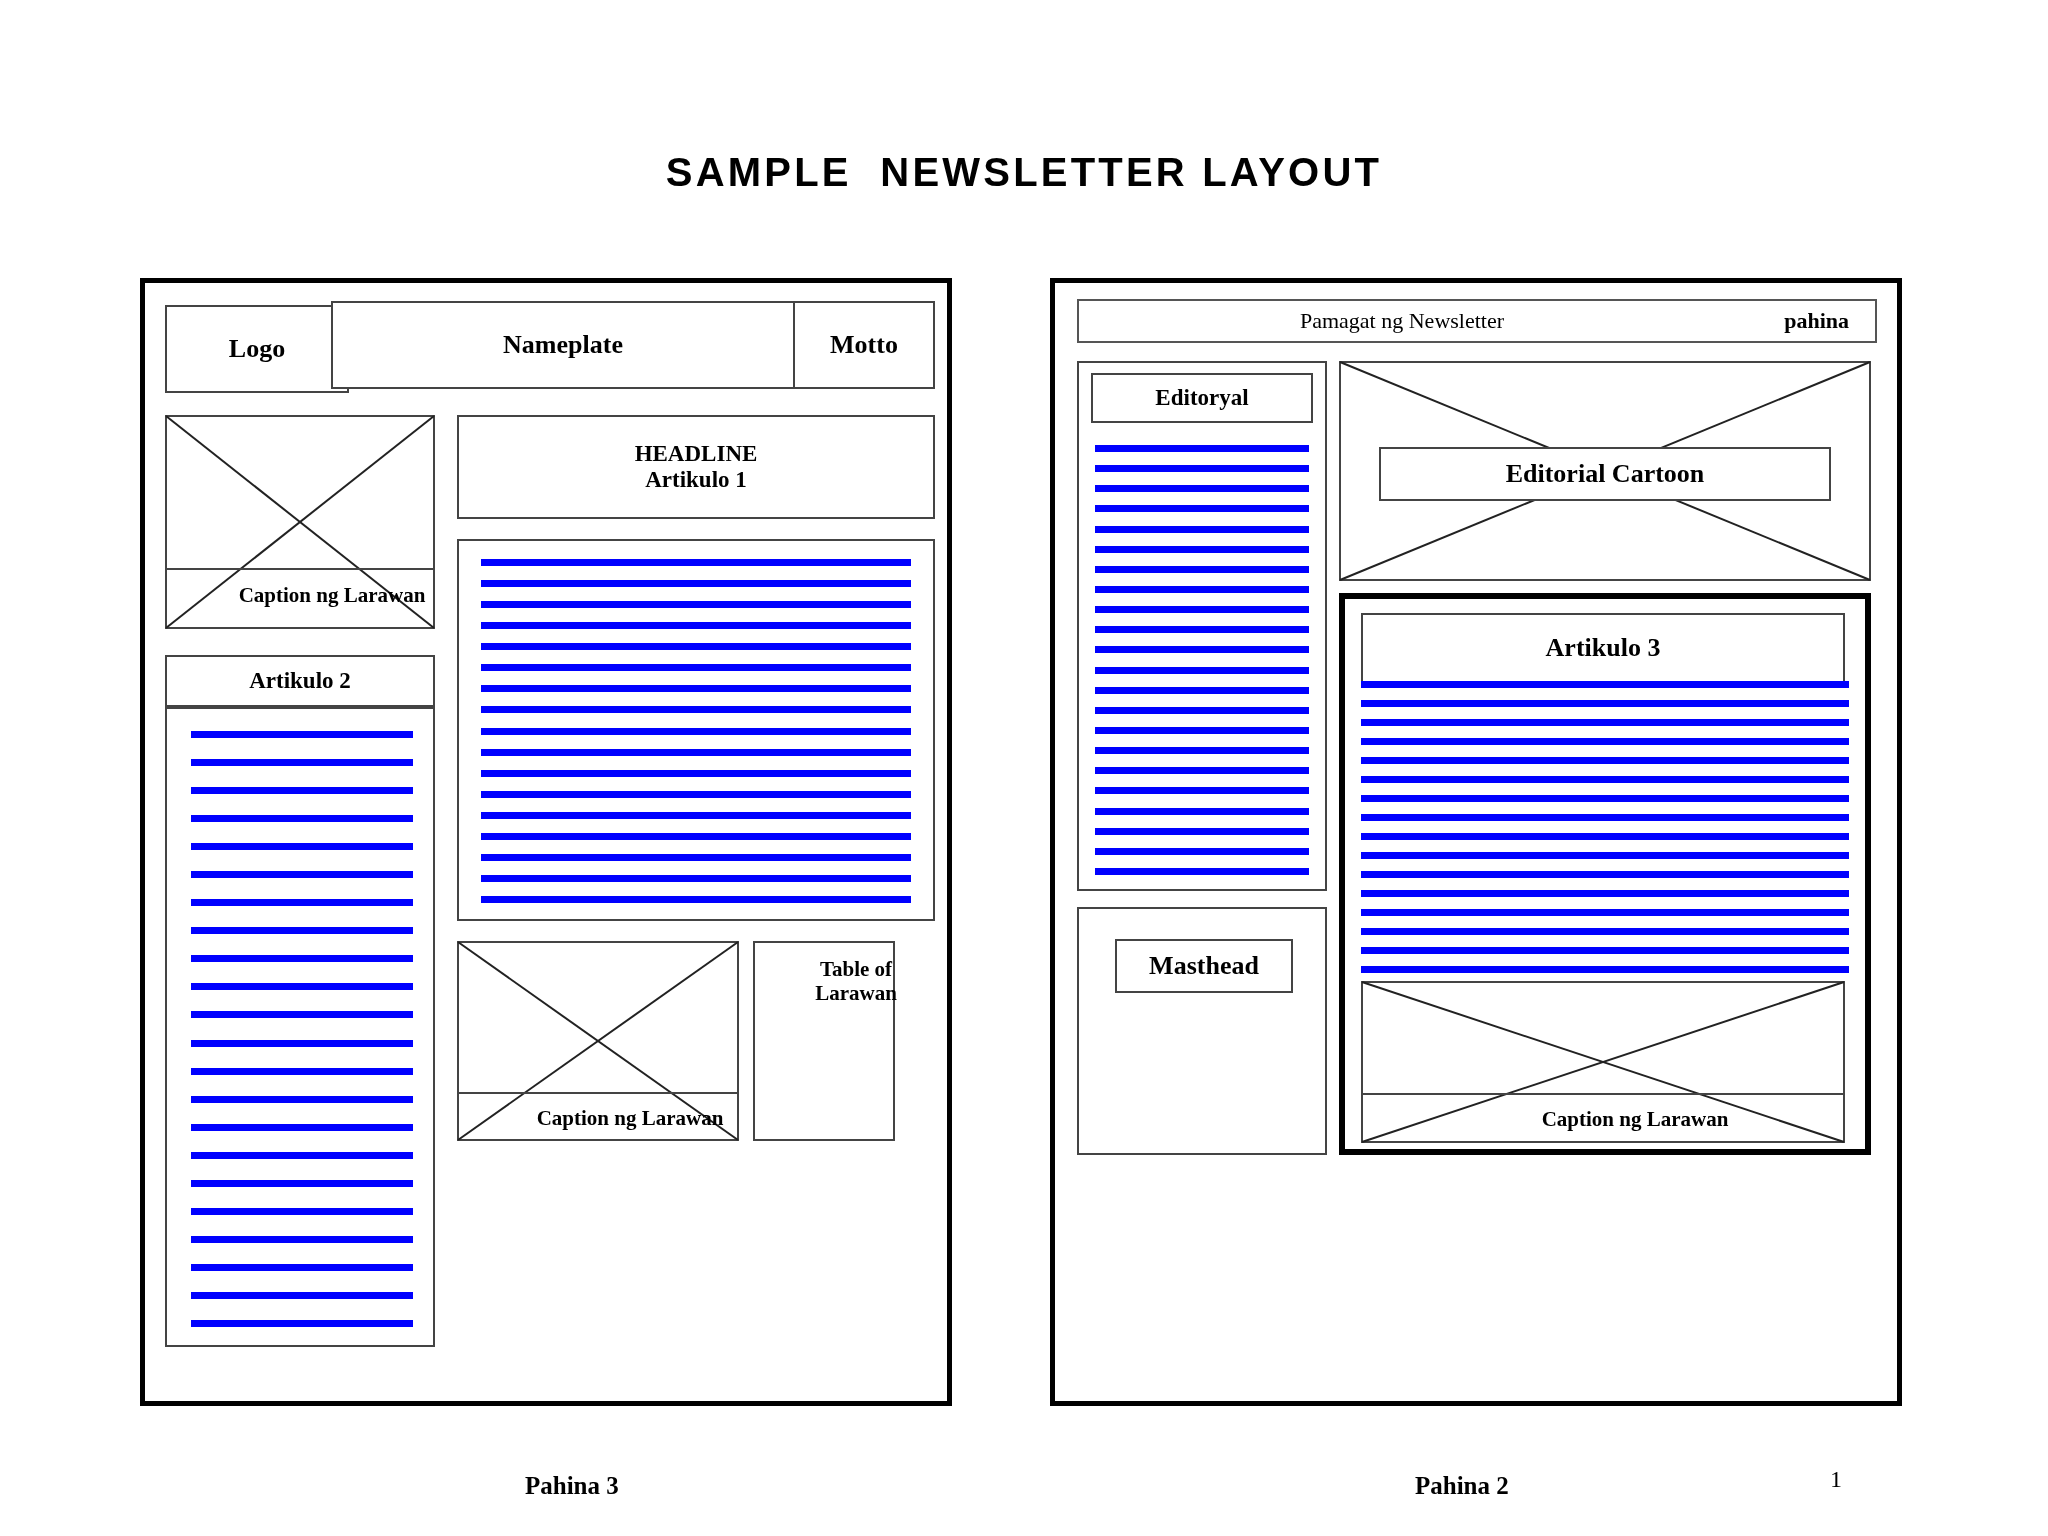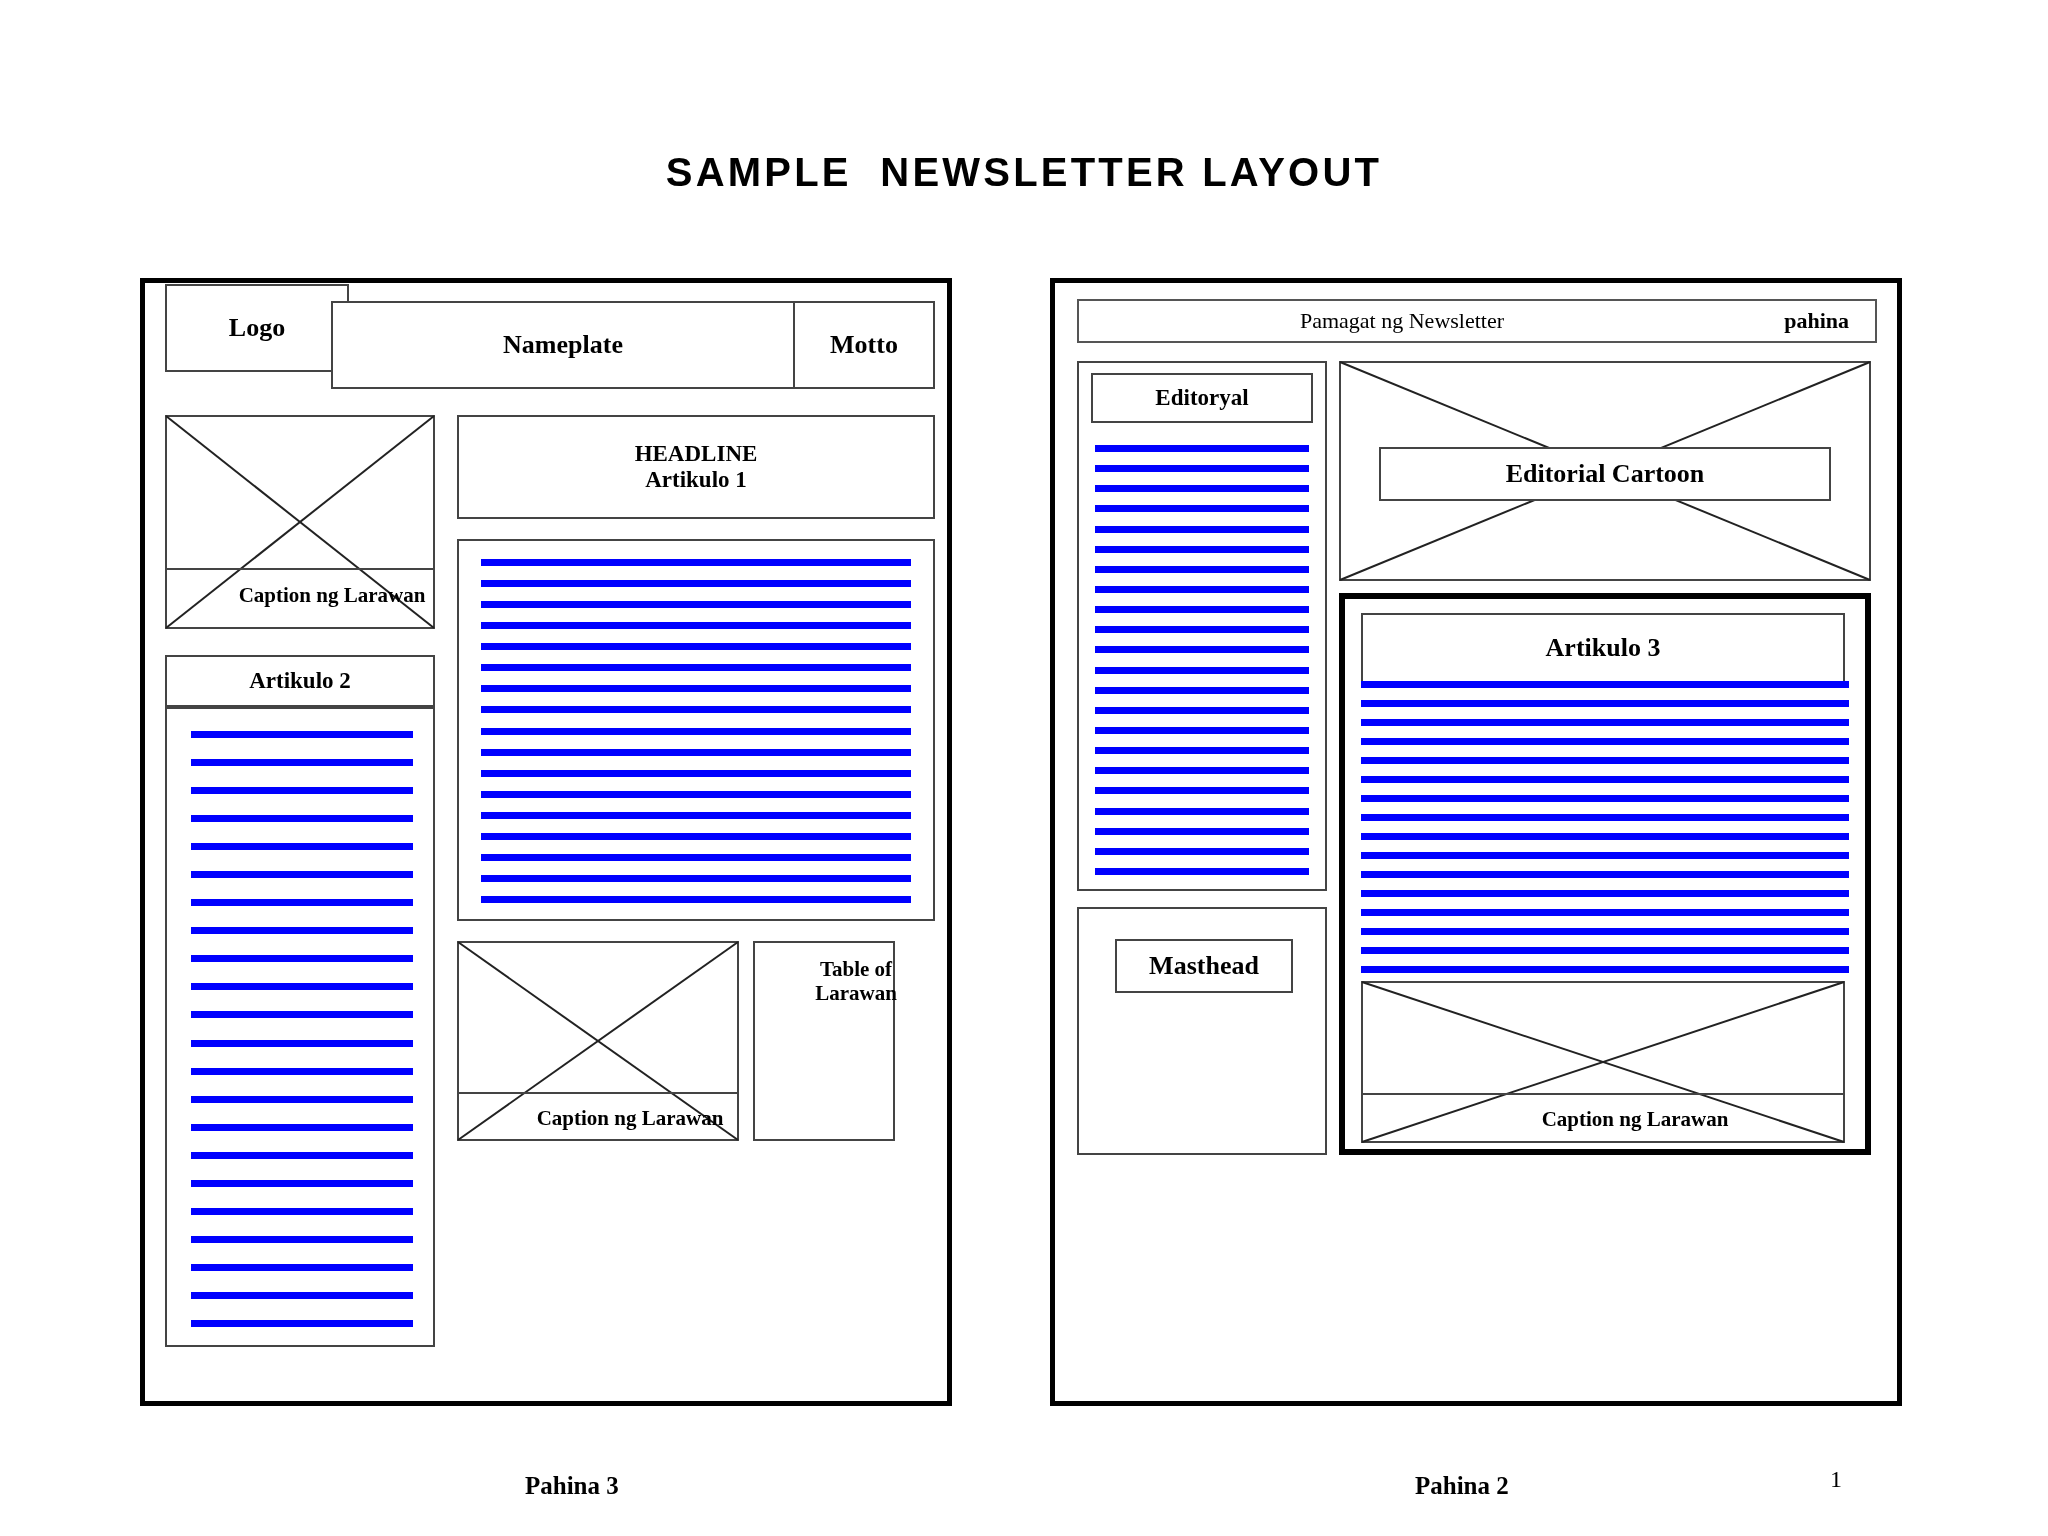--- a/index.html
+++ b/index.html
@@ -133,21 +133,21 @@
   }
 </style>
 </head>
 <body>
 
 <div id="doc-title">SAMPLE  NEWSLETTER LAYOUT</div>
 
 <div class="page" id="page-left">
   <div class="page-inner">
 
-    <div class="box" style="left:20px; top:1px; width:184px; height:88px;padding-left:14px;">
+    <div class="box" style="left:20px; top:22px; width:184px; height:88px;padding-left:14px;">
       <div class="label label-lg center-v">Logo</div>
     </div>
     <div class="box" style="left:186px; top:18px; width:464px; height:88px;">
       <div class="label label-lg center-v">Nameplate</div>
     </div>
     <div class="box" style="left:648px; top:18px; width:142px; height:88px;">
       <div class="label label-lg center-v">Motto</div>
     </div>
 
     <div class="imgbox" style="left:20px; top:132px; width:270px; height:214px;">

